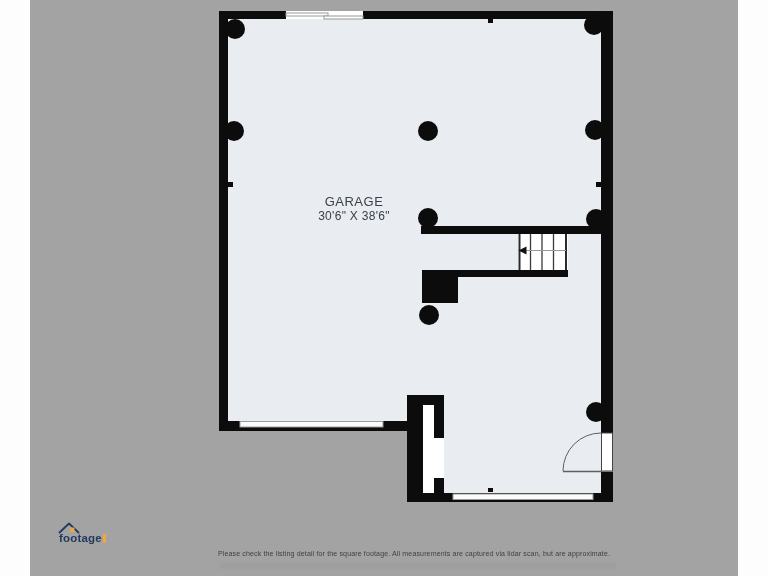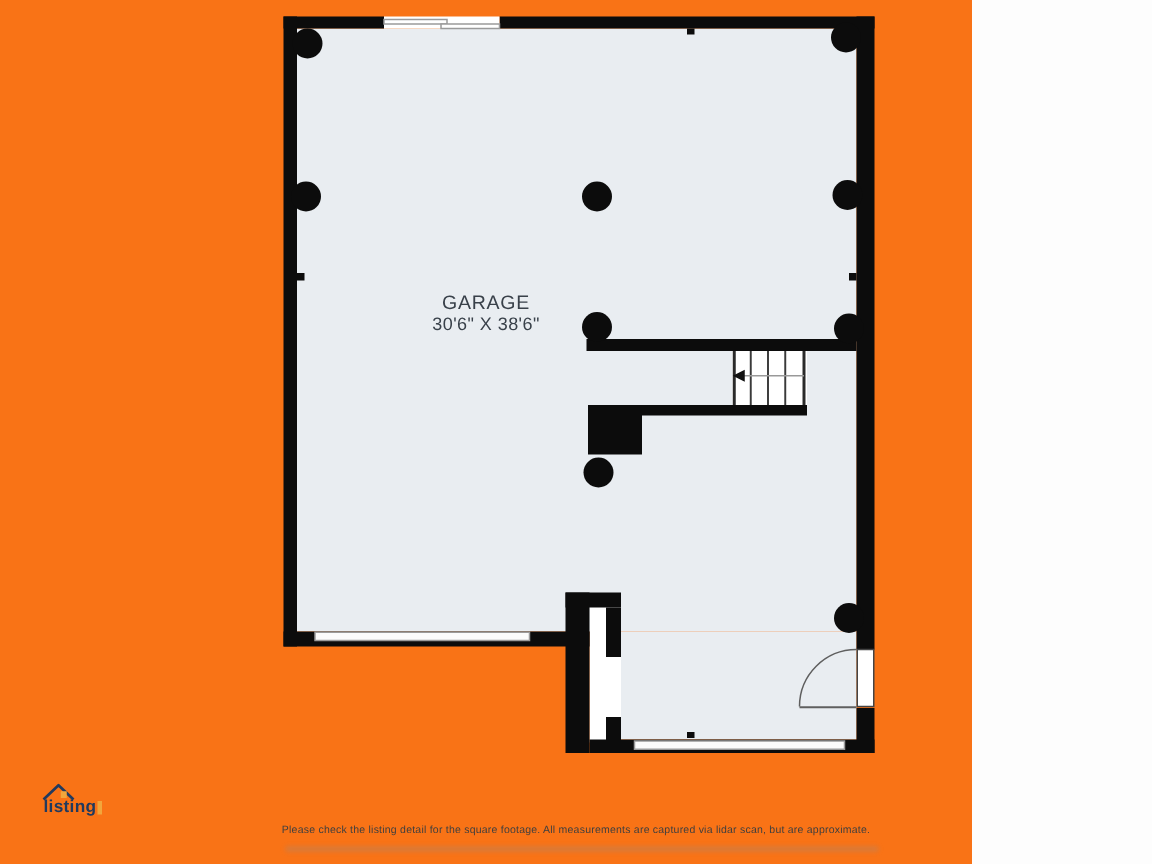--- a/index.html
+++ b/index.html
@@ -1,17 +1,17 @@
 <!DOCTYPE html>
 <html><head>
 <meta charset="utf-8">
 <style>
   html,body{margin:0;padding:0;}
   body{background:#fdfdfd;font-family:"Liberation Sans",sans-serif;}
-  .canvas{position:relative;width:648px;height:576px;background:#f97316;overflow:hidden;}
+  .canvas{position:relative;width:708px;height:576px;background:#a3a3a3;overflow:hidden;margin-left:30px;}
   .plan-svg{position:absolute;left:0;top:0;}
   .disclaimer{position:absolute;top:550px;left:0;width:768px;text-align:center;
               font-size:7px;letter-spacing:.15px;color:#3f3f3f;}
   .smudge{position:absolute;top:564px;left:190px;width:396px;height:4px;
           background:rgba(140,140,140,.28);filter:blur(1.5px);border-radius:2px;}
   .logo{position:absolute;left:28px;top:522px;width:58px;height:26px;}
   .logo-roof{position:absolute;left:0;top:0;}
   .logo-text-row{position:absolute;left:1px;top:11px;display:flex;align-items:flex-end;}
   .logo-word{font-size:11.5px;font-weight:700;color:#223a5e;letter-spacing:.2px;line-height:11px;}
   .logo-bar{display:inline-block;width:3px;height:9px;background:#f2a63c;margin-left:1px;margin-bottom:1px;}
@@ -102,21 +102,21 @@
       <text x="324" y="220" font-size="12" letter-spacing="0.3">30'6" X 38'6"</text>
     </g>
   </svg>
 
   <div class="logo">
     <svg class="logo-roof" width="24" height="12" viewBox="0 0 24 12">
       <path d="M1,11 L11,1.5 L21,11" fill="none" stroke="#223a5e" stroke-width="1.8" stroke-linejoin="round"></path>
       <rect x="12.5" y="5.5" width="4" height="4.5" fill="#f2a63c"></rect>
     </svg>
     <div class="logo-text-row">
-      <span class="logo-word">listing</span>
+      <span class="logo-word">footage</span>
       <span class="logo-bar"></span>
     </div>
   </div>
 
   <div class="disclaimer">Please check the listing detail for the square footage. All measurements are captured via lidar scan, but are approximate.</div>
   <div class="smudge"></div>
 
 </div>
 
 </body></html>

